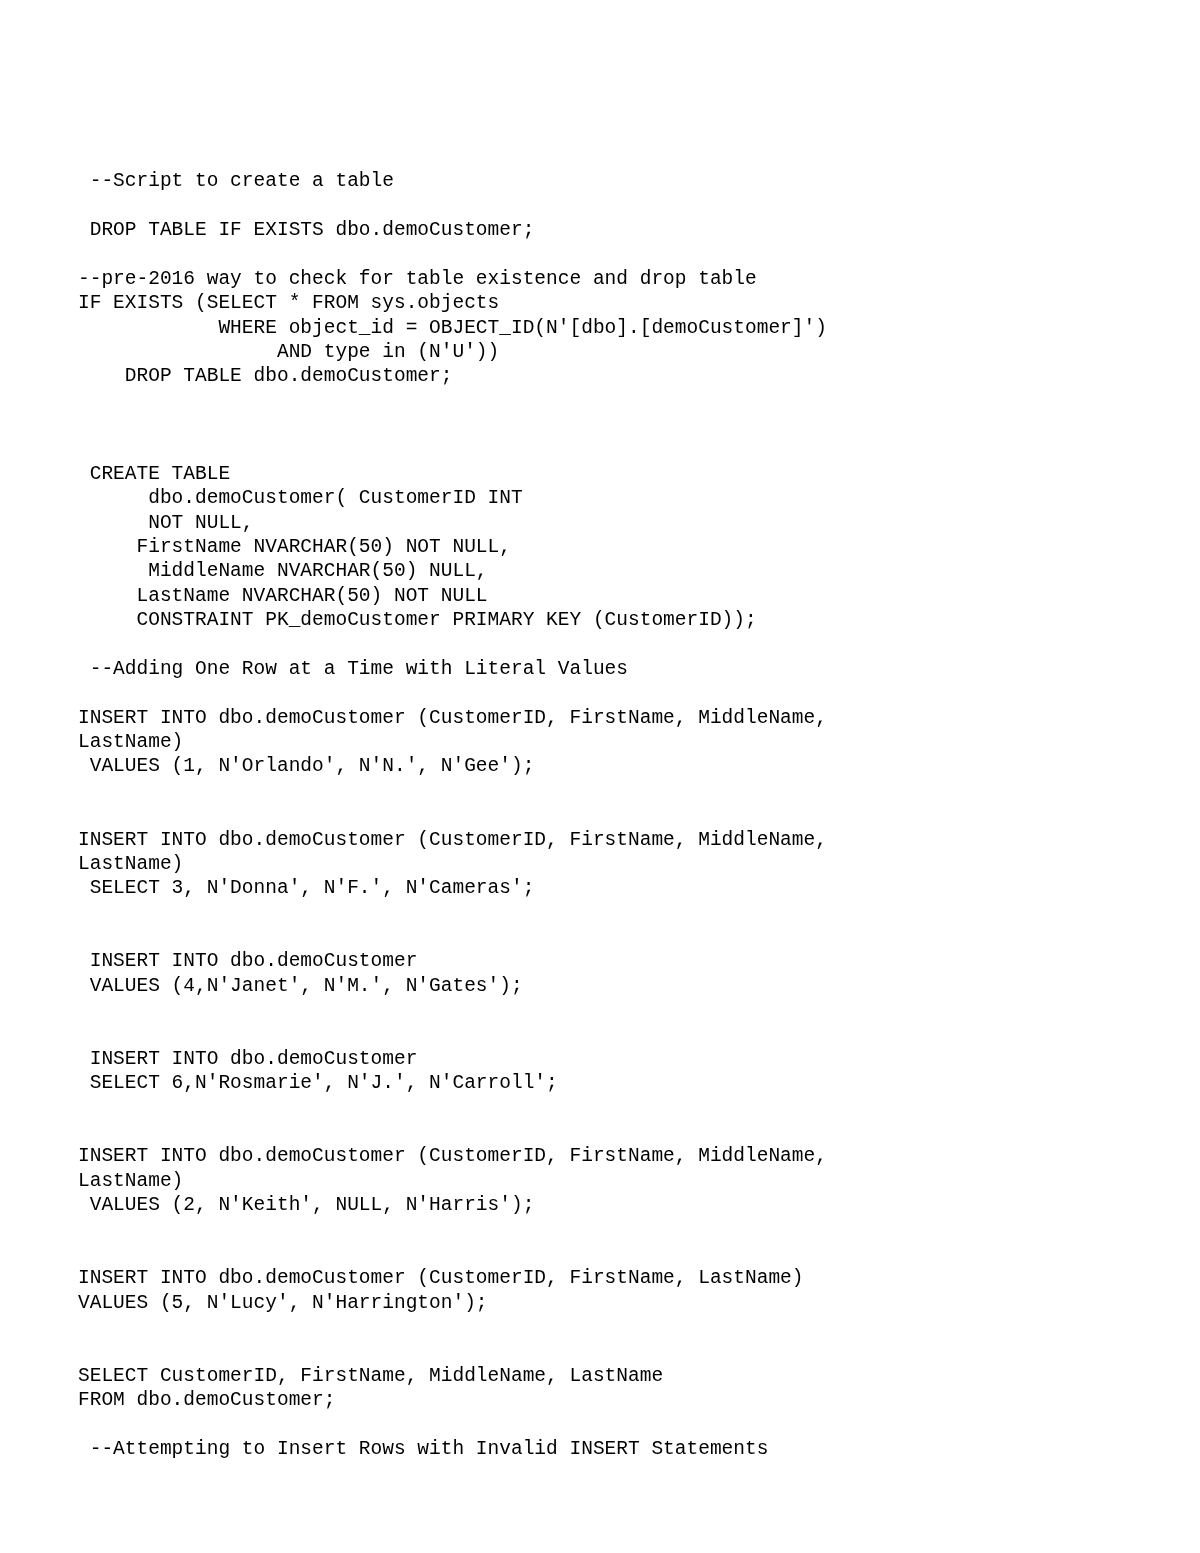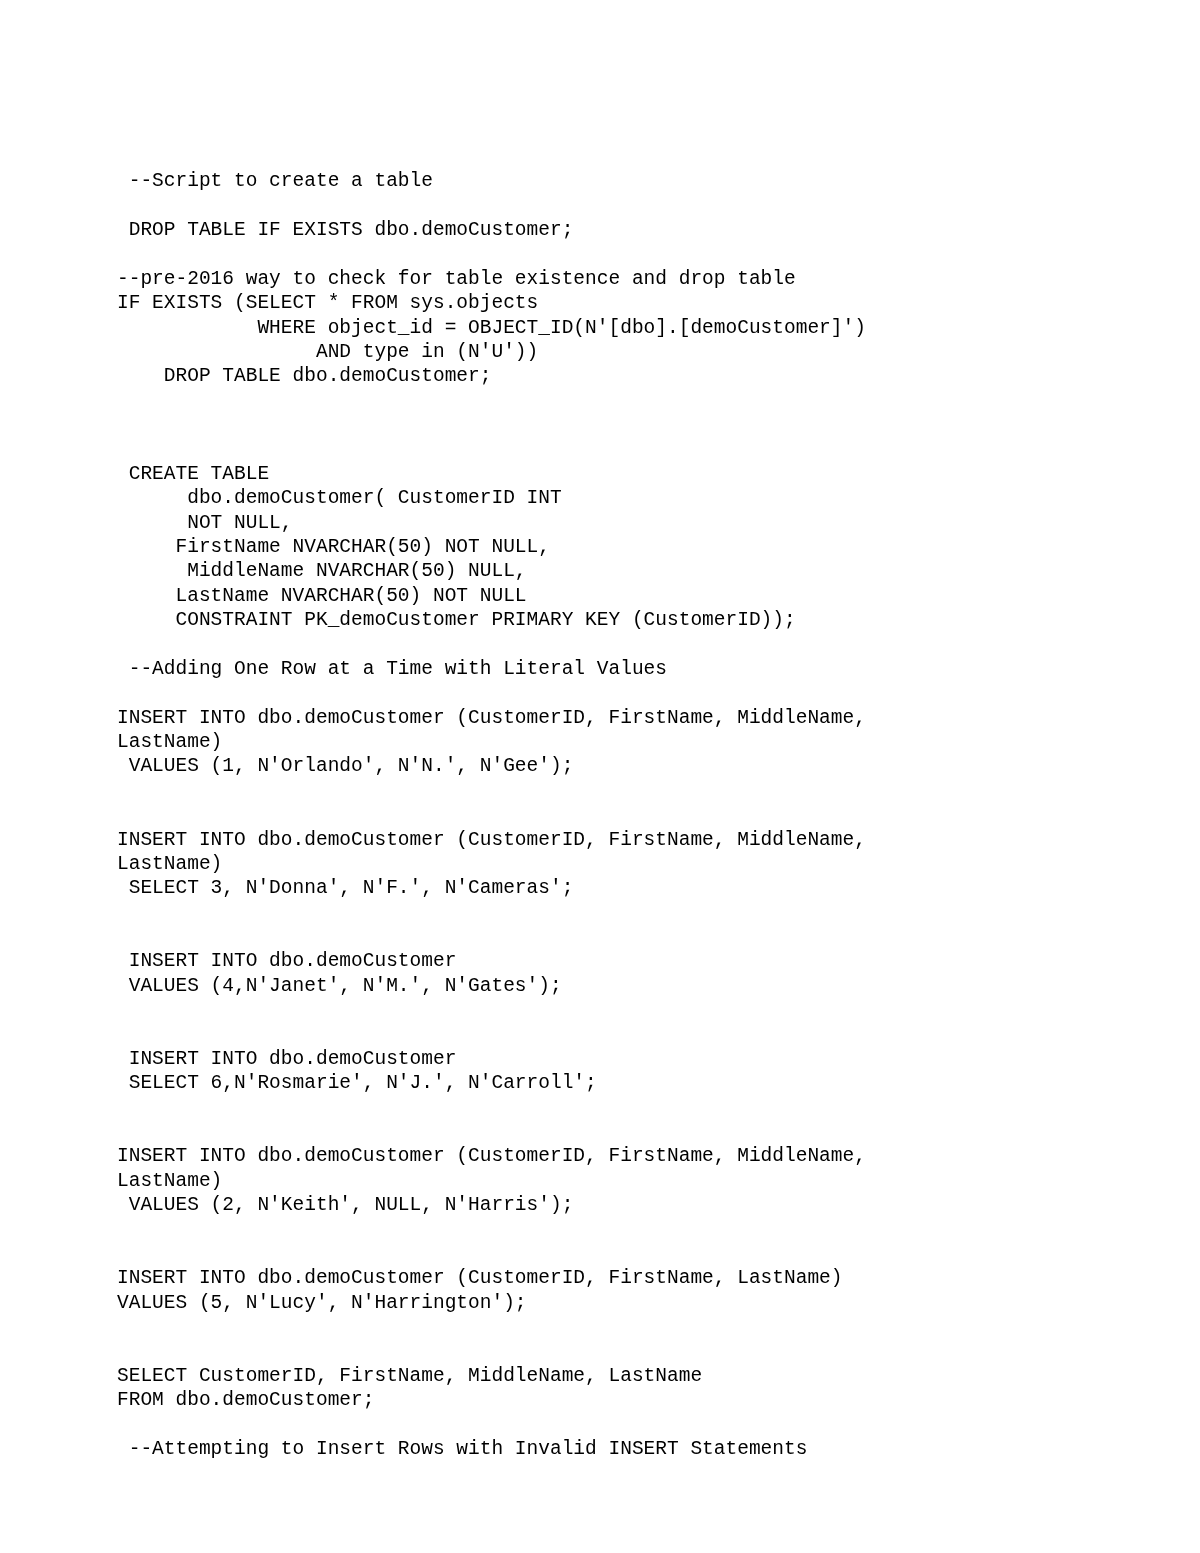--- a/index.html
+++ b/index.html
@@ -10,21 +10,21 @@
   .page {
     width: 1200px;
     min-height: 1553px;
     background: #ffffff;
     position: relative;
     font-family: "Courier New", Courier, monospace;
     font-size: 19.5px;
     line-height: 1.25;
     color: #000000;
     box-sizing: border-box;
-    padding: 145px 105px 0 117px;
+    padding: 145px 105px 0 78px;
     white-space: pre;
   }
   .code {
     font-family: "Courier New", Courier, monospace;
   }
 </style>
 </head>
 <body>
 
 <div class="page">

